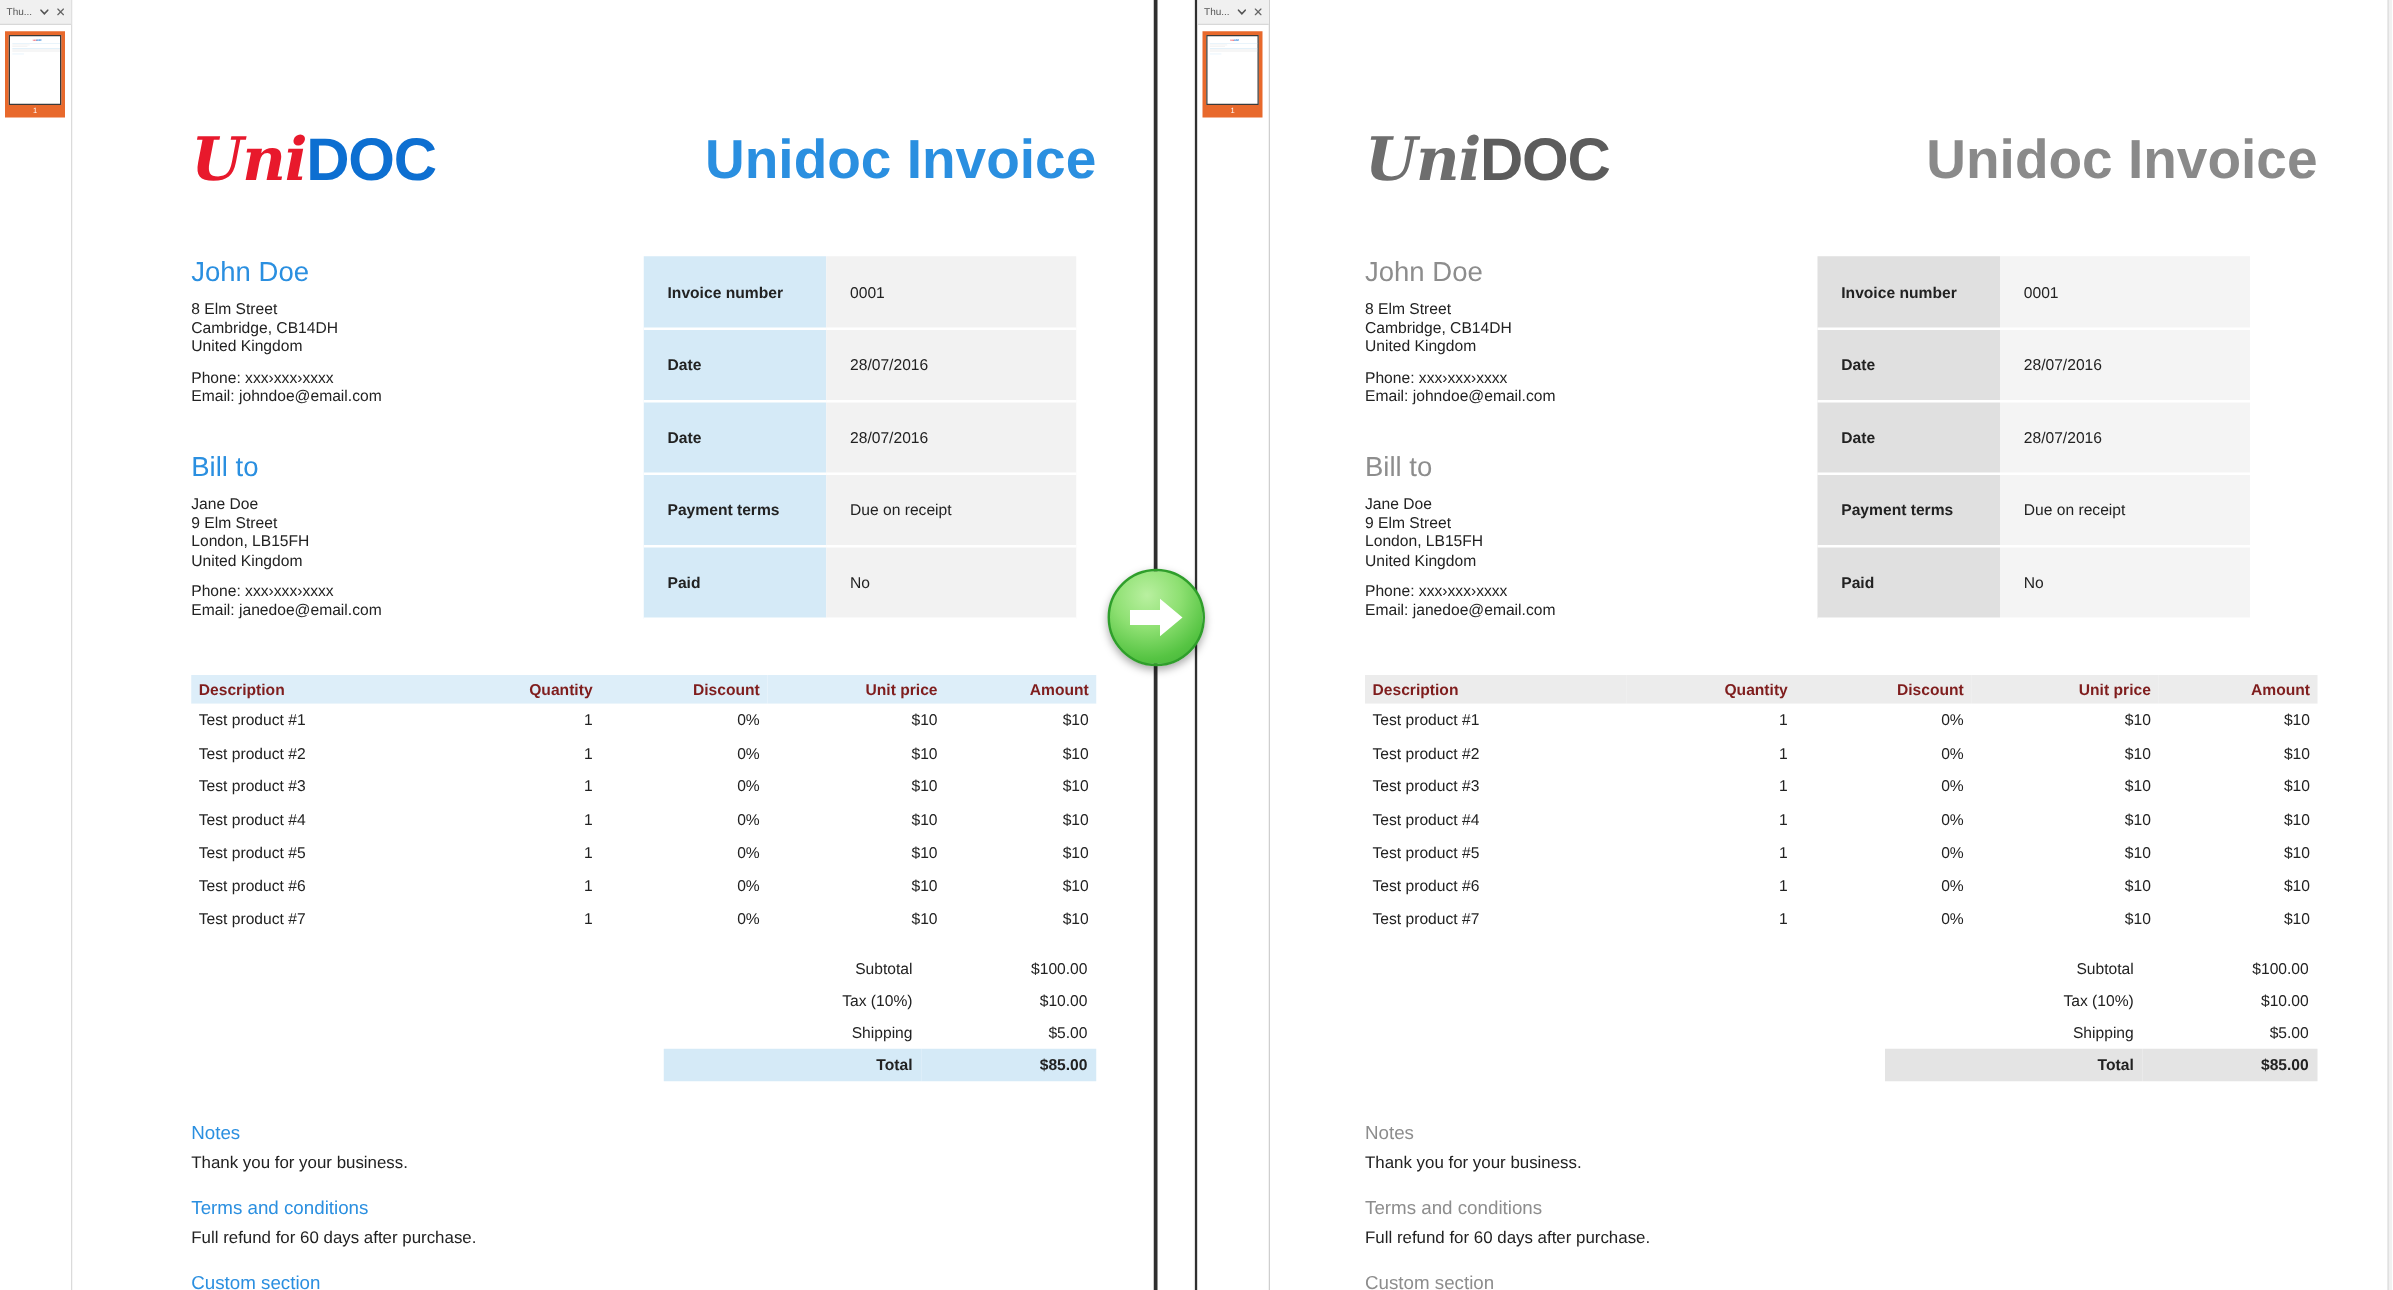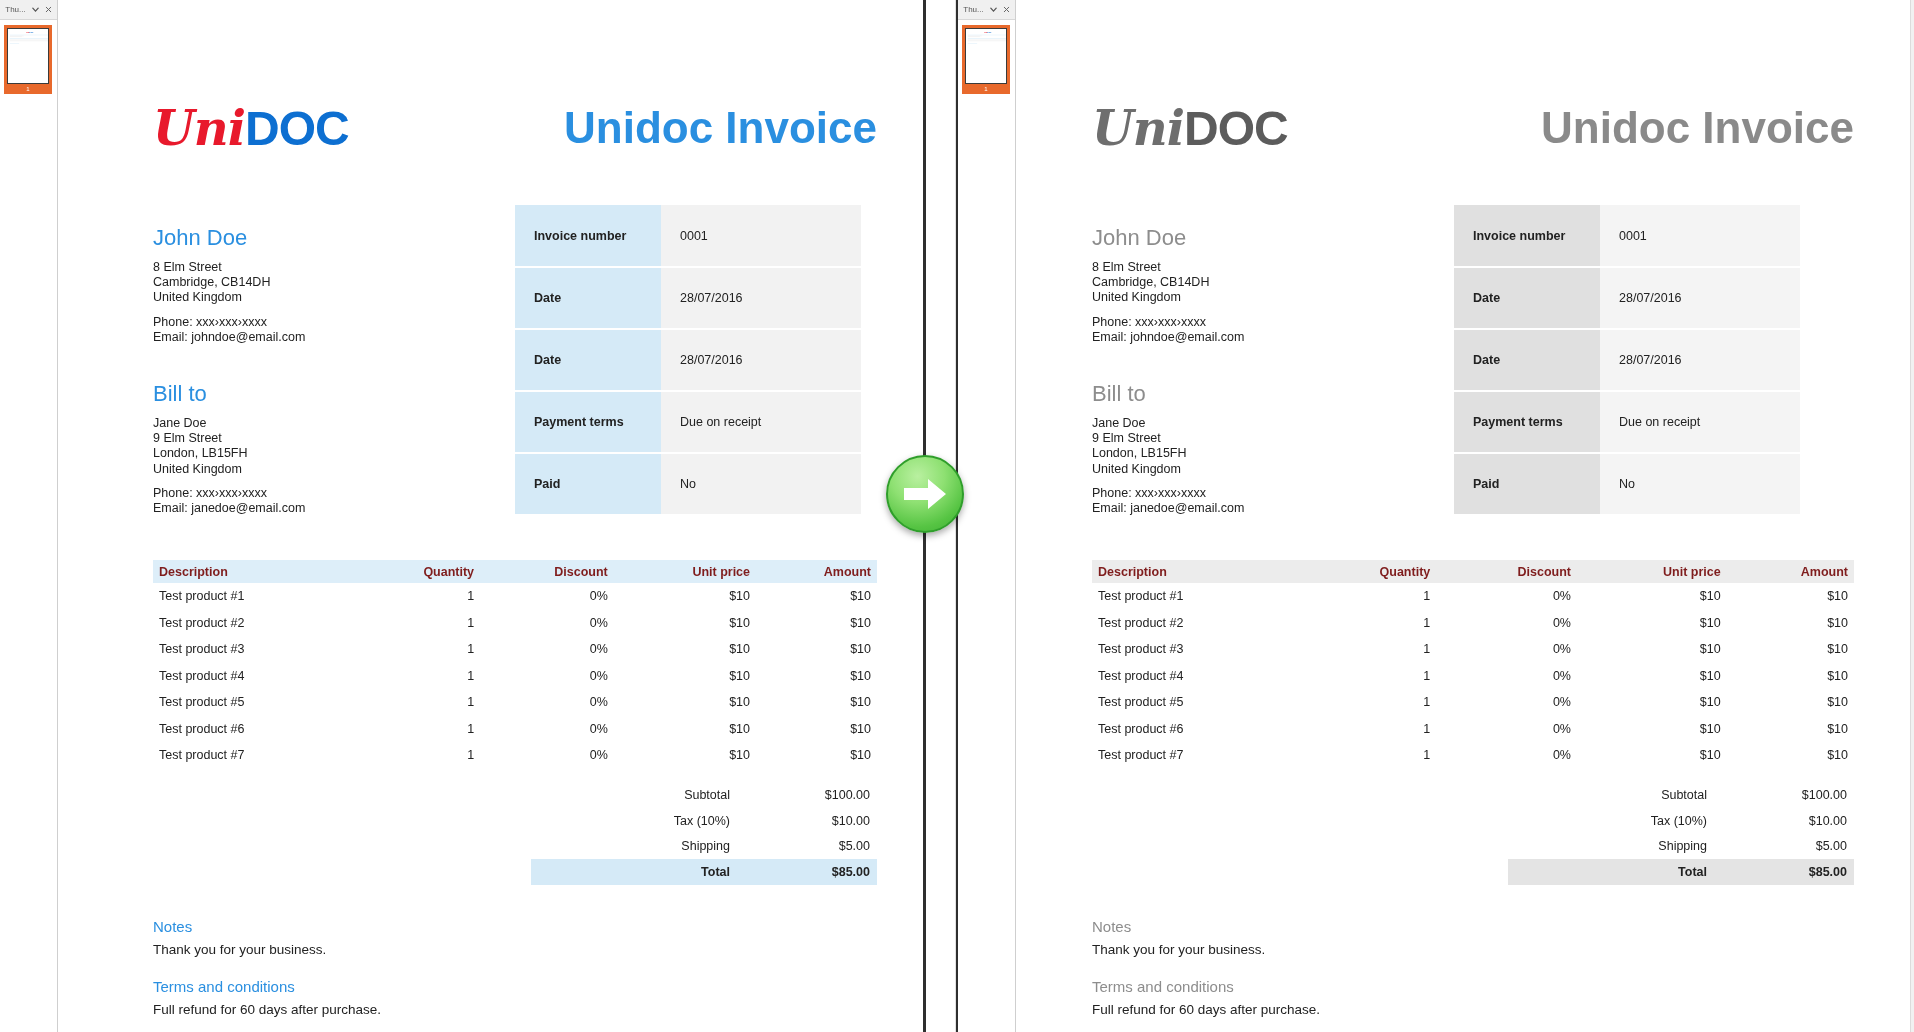--- a/index.html
+++ b/index.html
@@ -97,21 +97,21 @@
   .logo .doc {
     font-family: "Liberation Sans", sans-serif;
     font-weight: bold; color: #0d6fd1; letter-spacing: -1px;
   }
   .inv-title {
     font-size: 44px; color: #2a8fe0; font-weight: bold;
     line-height: 52px; white-space: nowrap;
   }
 
   .inv-mid { display: flex; margin-top: 44px; }
-  .party-col { width: 330px; flex: 0 0 330px; margin-top: 20px; }
+  .party-col { width: 330px; flex: 0 0 330px; }
   .h2 {
     font-size: 22px; color: #2a8fe0; font-weight: normal;
     line-height: 26px; margin-bottom: 9px;
   }
   .addr { font-size: 12.5px; color: #222; line-height: 15.2px; }
   .addr .gap { height: 9px; }
 
   .meta-table { flex: 0 0 auto; width: 346px; border-collapse: collapse; margin-left: 32px; }
   .meta-table td {
     font-size: 12.5px; color: #222; height: 25.5px;

